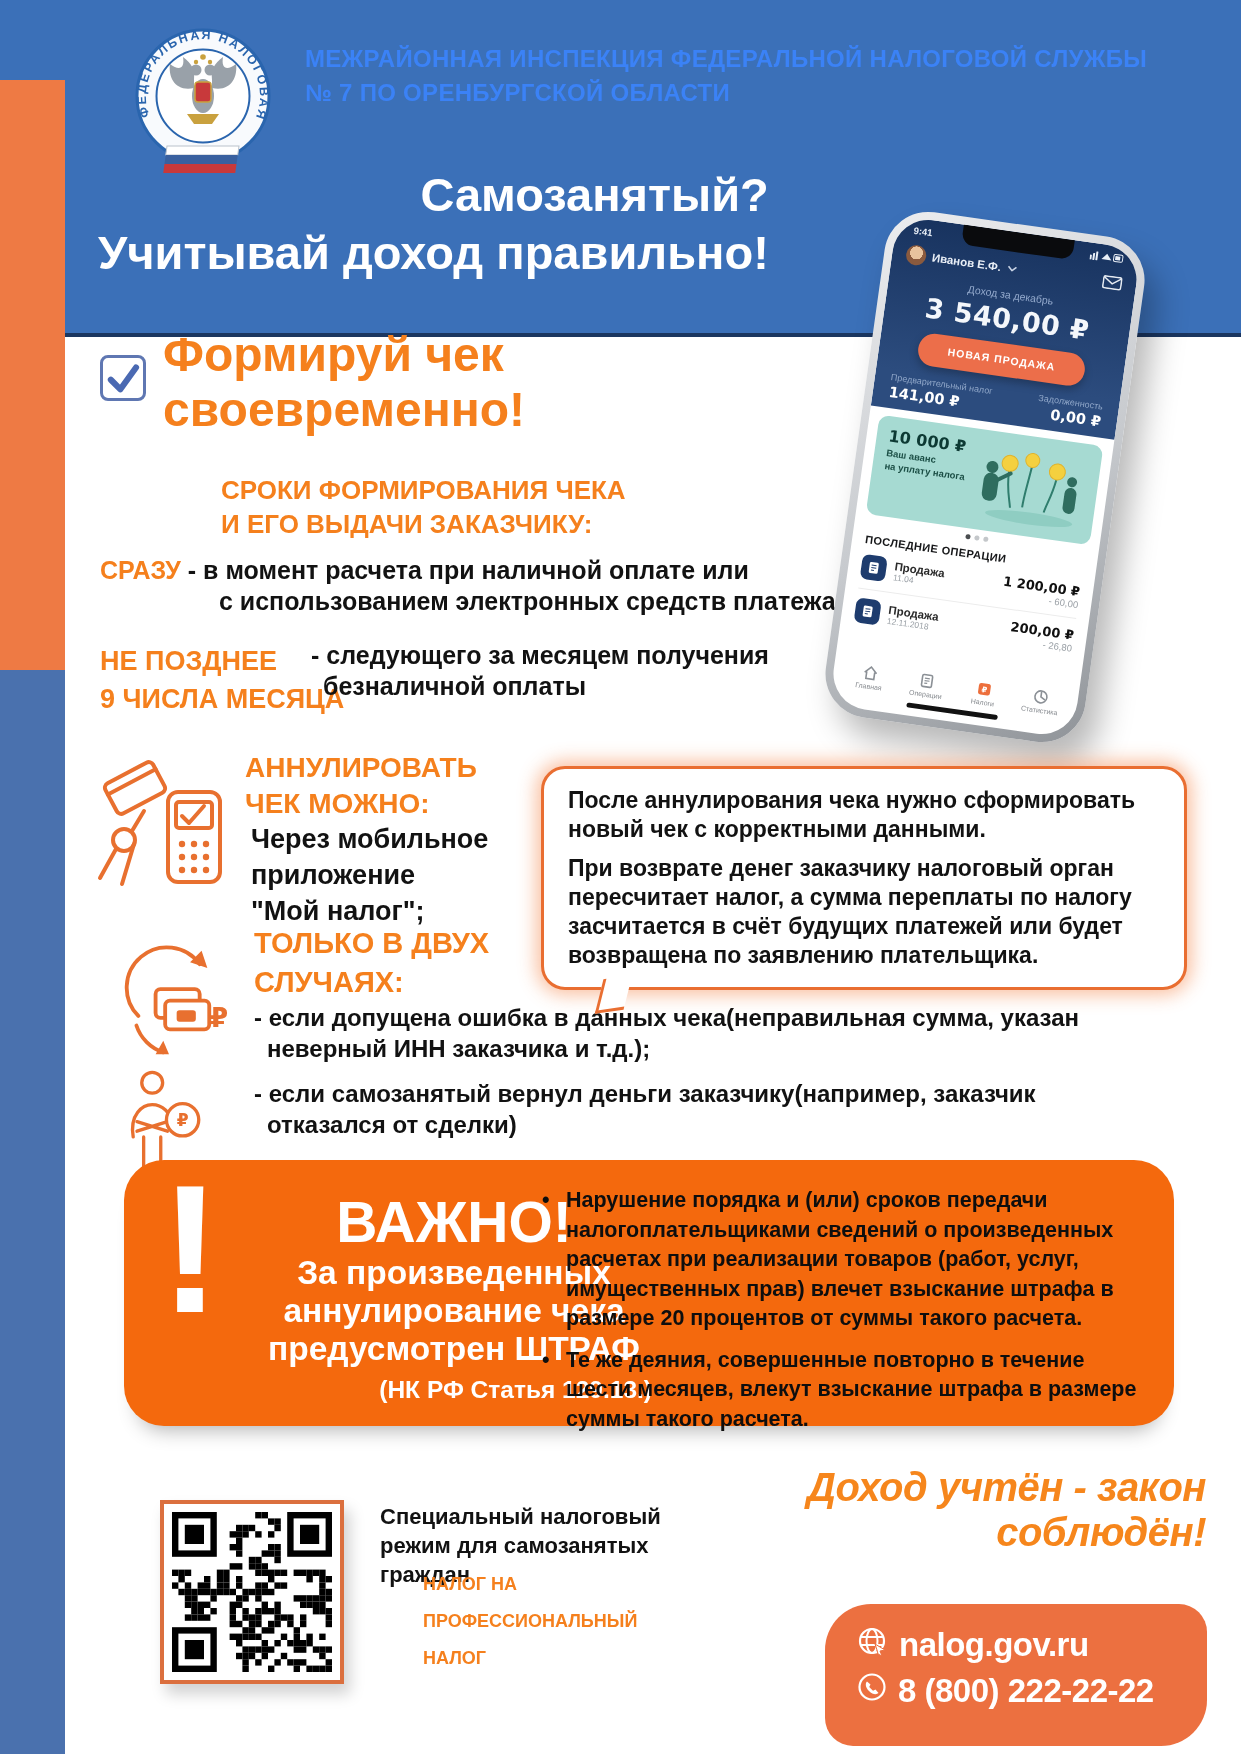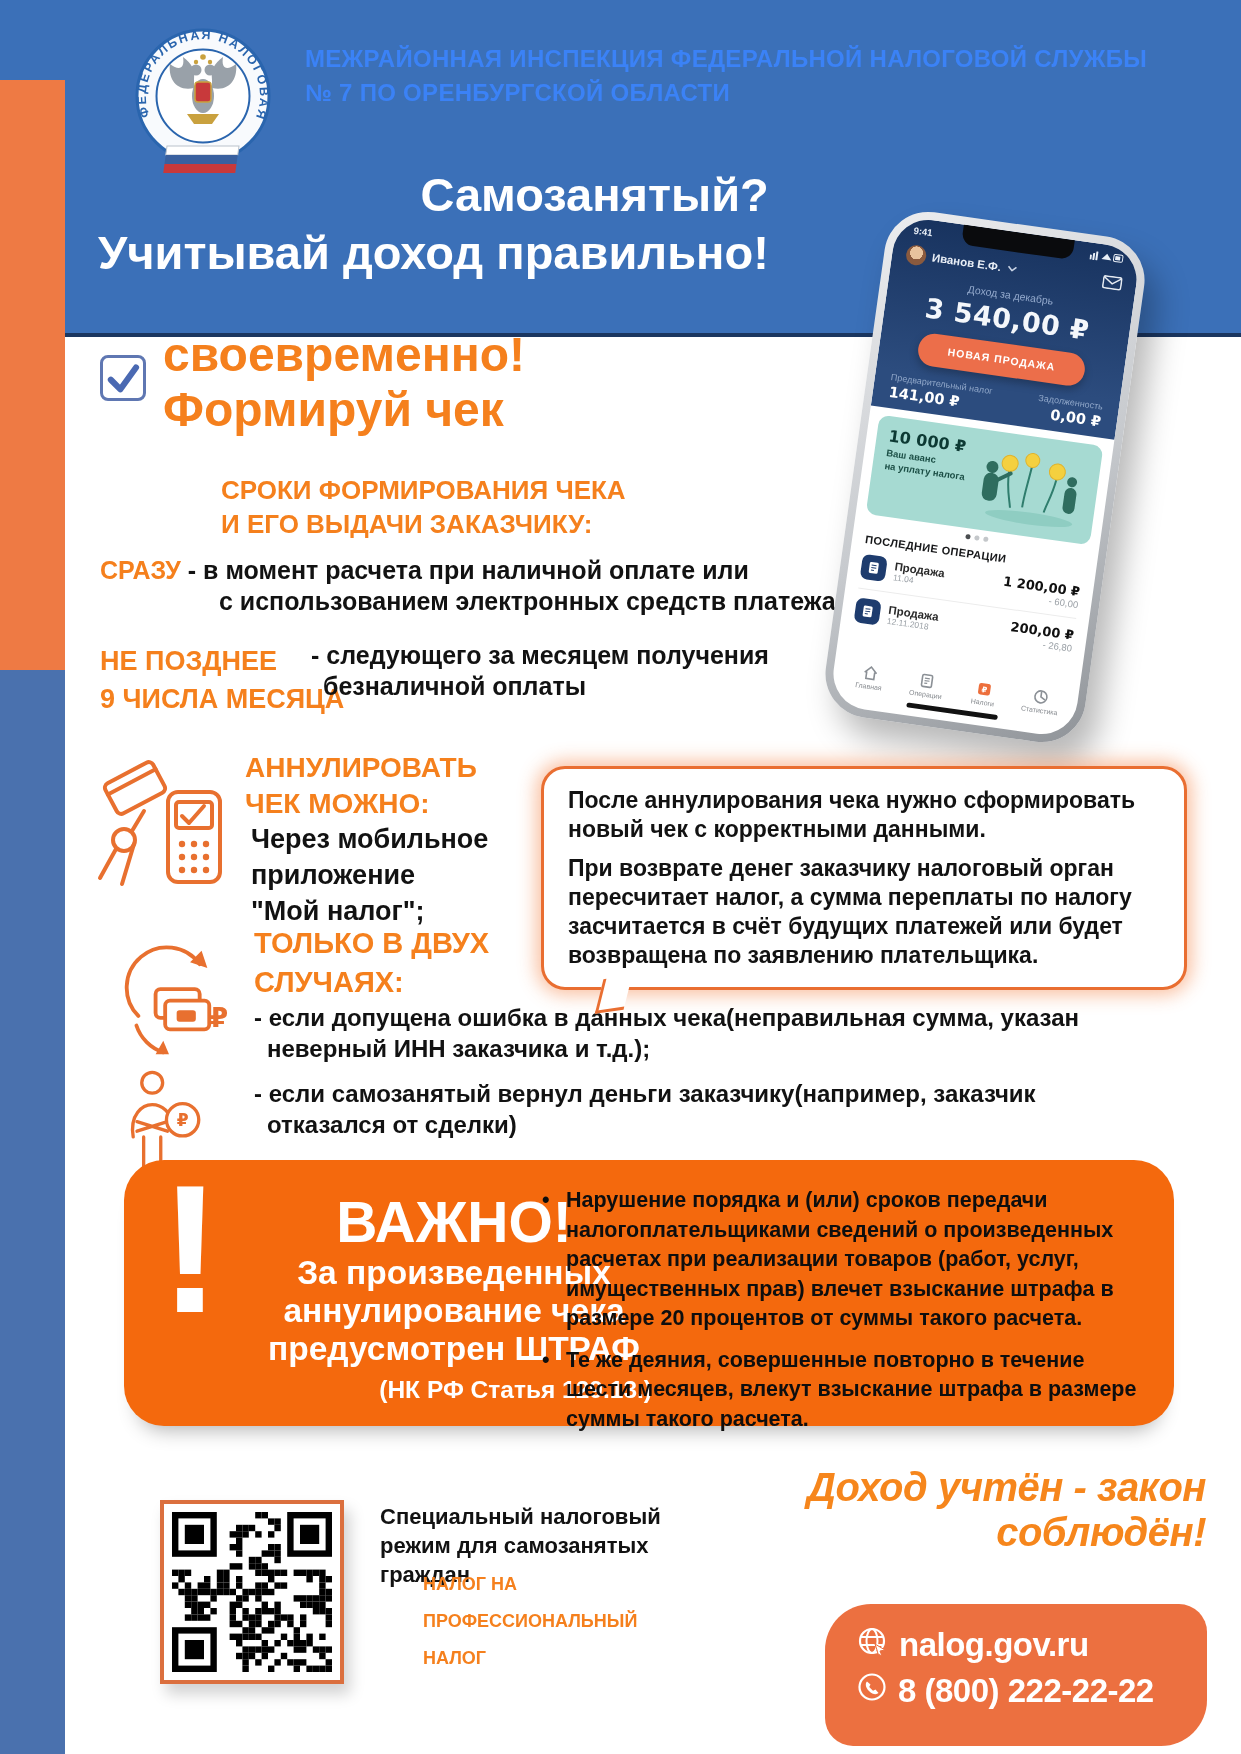--- a/index.html
+++ b/index.html
@@ -299,22 +299,22 @@
       </div>
     </div>
   </div>
 
   <div class="abs checkbox">
     <svg width="40" height="40" viewBox="0 0 46 46">
         <polyline points="9,25 20,36 38,11" fill="none" stroke="#4A69B2" stroke-width="7" stroke-linecap="round" stroke-linejoin="round"></polyline>
       </svg>
   </div>
   <div class="abs check-title">
+    <div>Формируй чек</div>
     <div>своевременно!</div>
-    <div>Формируй чек</div>
   </div>
   <div class="abs sroki">
     <div>СРОКИ ФОРМИРОВАНИЯ ЧЕКА</div>
     <div>И ЕГО ВЫДАЧИ ЗАКАЗЧИКУ:</div>
   </div>
 
   <div class="abs srazu">
     <div><span class="orange">СРАЗУ</span> <span>- в момент расчета при наличной оплате или</span></div>
     <div class="l2">с использованием электронных средств платежа;</div>
   </div>

